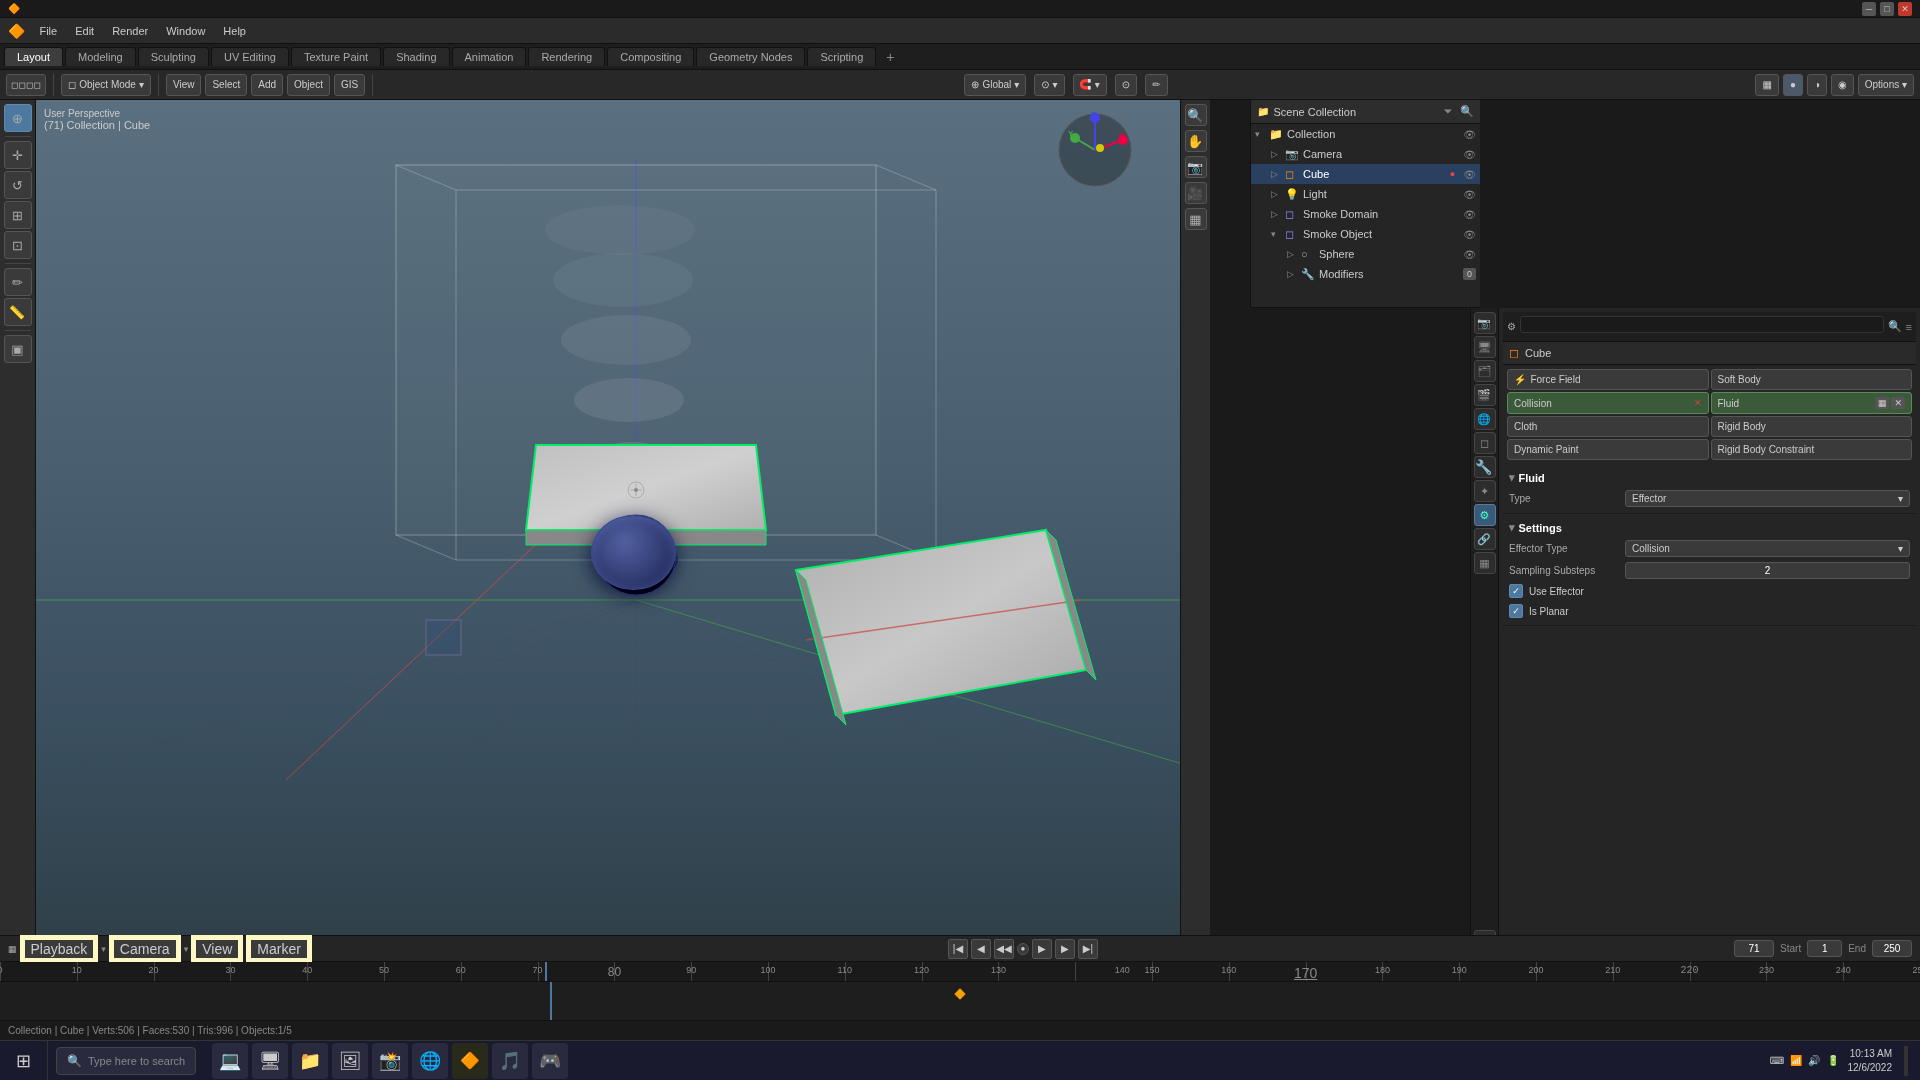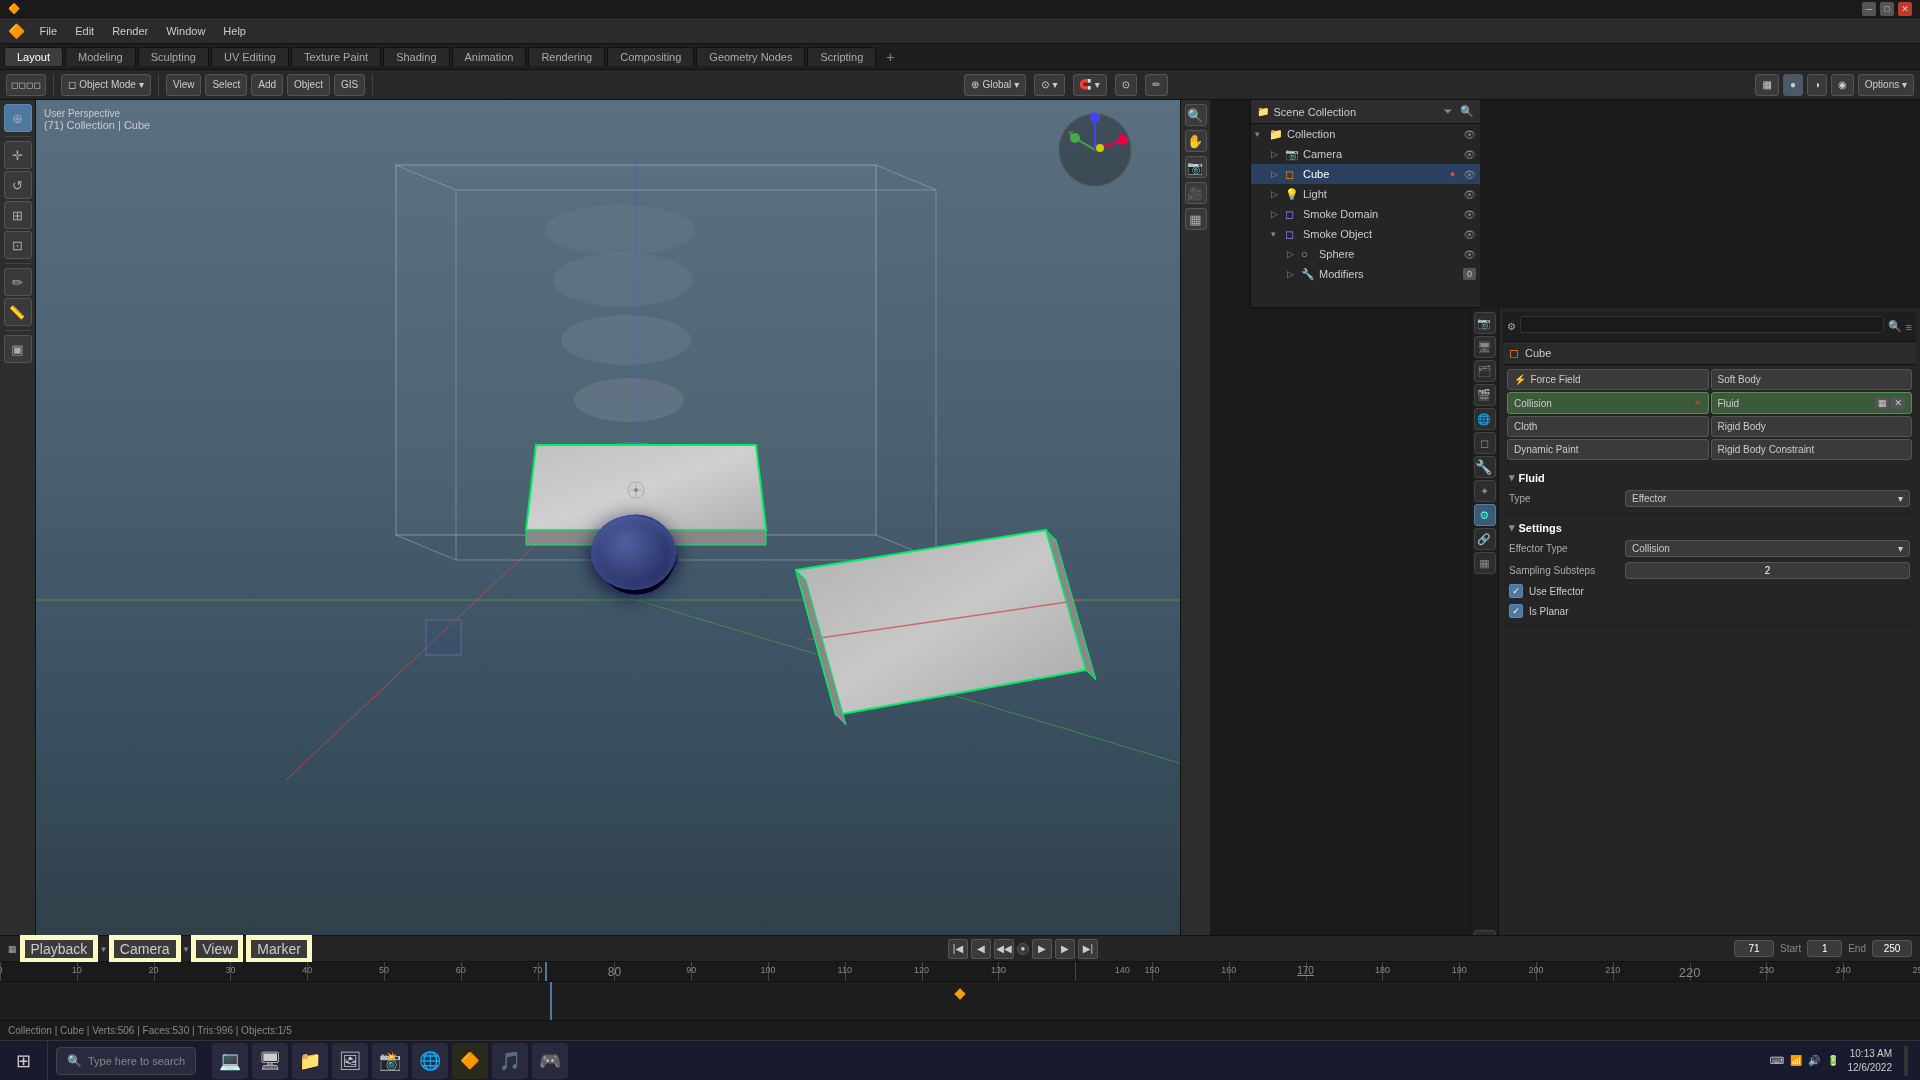--- a/index.html
+++ b/index.html
@@ -1053,31 +1053,31 @@
       <div style="position: absolute; top: 3px; left: 48%; font-size: 9px; color: rgb(136, 136, 136); transform: translateX(-50%); white-space: nowrap;">120</div>
       <div style="position: absolute; top: 0px; left: 52%; width: 1px; height: 100%; background: rgb(68, 68, 68);"></div>
       <div style="position: absolute; top: 3px; left: 52%; font-size: 9px; color: rgb(136, 136, 136); transform: translateX(-50%); white-space: nowrap;">130</div>
       <div style="position: absolute; top: 0px; left: 56%; width: 1px; height: 100%; background: rgb(68, 68, 68);"></div>
       <div style="position: absolute; top: 3px; left: 56%; font-size: 9px; color: rgb(136, 136, 136); transform: translateX(-50%); white-space: nowrap; margin-left: 47px;">140</div>
       <div style="position: absolute; top: 0px; left: 60%; width: 1px; height: 100%; background: rgb(68, 68, 68);"></div>
       <div style="position: absolute; top: 3px; left: 60%; font-size: 9px; color: rgb(136, 136, 136); transform: translateX(-50%); white-space: nowrap;">150</div>
       <div style="position: absolute; top: 0px; left: 64%; width: 1px; height: 100%; background: rgb(68, 68, 68);"></div>
       <div style="position: absolute; top: 3px; left: 64%; font-size: 9px; color: rgb(136, 136, 136); transform: translateX(-50%); white-space: nowrap;">160</div>
       <div style="position: absolute; top: 0px; left: 68%; width: 1px; height: 100%; background: rgb(68, 68, 68);"></div>
-      <div style="position: absolute; top: 3px; left: 68%; font-size: 10px; color: rgb(136, 136, 136); transform: translateX(-50%); white-space: nowrap; text-decoration: underline;">170</div>
+      <div style="position: absolute; top: 3px; left: 68%; font-size: 14px; color: rgb(136, 136, 136); transform: translateX(-50%); white-space: nowrap; text-decoration: underline;">170</div>
       <div style="position: absolute; top: 0px; left: 72%; width: 1px; height: 100%; background: rgb(68, 68, 68);"></div>
       <div style="position: absolute; top: 3px; left: 72%; font-size: 9px; color: rgb(136, 136, 136); transform: translateX(-50%); white-space: nowrap;">180</div>
       <div style="position: absolute; top: 0px; left: 76%; width: 1px; height: 100%; background: rgb(68, 68, 68);"></div>
       <div style="position: absolute; top: 3px; left: 76%; font-size: 9px; color: rgb(136, 136, 136); transform: translateX(-50%); white-space: nowrap;">190</div>
       <div style="position: absolute; top: 0px; left: 80%; width: 1px; height: 100%; background: rgb(68, 68, 68);"></div>
       <div style="position: absolute; top: 3px; left: 80%; font-size: 9px; color: rgb(136, 136, 136); transform: translateX(-50%); white-space: nowrap;">200</div>
       <div style="position: absolute; top: 0px; left: 84%; width: 1px; height: 100%; background: rgb(68, 68, 68);"></div>
       <div style="position: absolute; top: 3px; left: 84%; font-size: 9px; color: rgb(136, 136, 136); transform: translateX(-50%); white-space: nowrap;">210</div>
       <div style="position: absolute; top: 0px; left: 88%; width: 1px; height: 100%; background: rgb(68, 68, 68);"></div>
-      <div style="position: absolute; top: 3px; left: 88%; font-size: 13px; color: rgb(136, 136, 136); transform: translateX(-50%); white-space: nowrap;">220</div>
+      <div style="position: absolute; top: 3px; left: 88%; font-size: 10px; color: rgb(136, 136, 136); transform: translateX(-50%); white-space: nowrap; font-family: Liberation Mono, monospace;">220</div>
       <div style="position: absolute; top: 0px; left: 92%; width: 1px; height: 100%; background: rgb(68, 68, 68);"></div>
       <div style="position: absolute; top: 3px; left: 92%; font-size: 9px; color: rgb(136, 136, 136); transform: translateX(-50%); white-space: nowrap;">230</div>
       <div style="position: absolute; top: 0px; left: 96%; width: 1px; height: 100%; background: rgb(68, 68, 68);"></div>
       <div style="position: absolute; top: 3px; left: 96%; font-size: 9px; color: rgb(136, 136, 136); transform: translateX(-50%); white-space: nowrap;">240</div>
       <div style="position: absolute; top: 3px; left: 100%; font-size: 9px; color: rgb(136, 136, 136); transform: translateX(-50%); white-space: nowrap;">250</div>
       <div style="position: absolute; top: 0px; left: 28.4%; width: 2px; height: 100%; background: rgb(77, 120, 160); z-index: 2;"></div>
     </div>
 
   <div id="keyframe-area" style="height:45px;background:#1e1e1e;position:relative">
 

